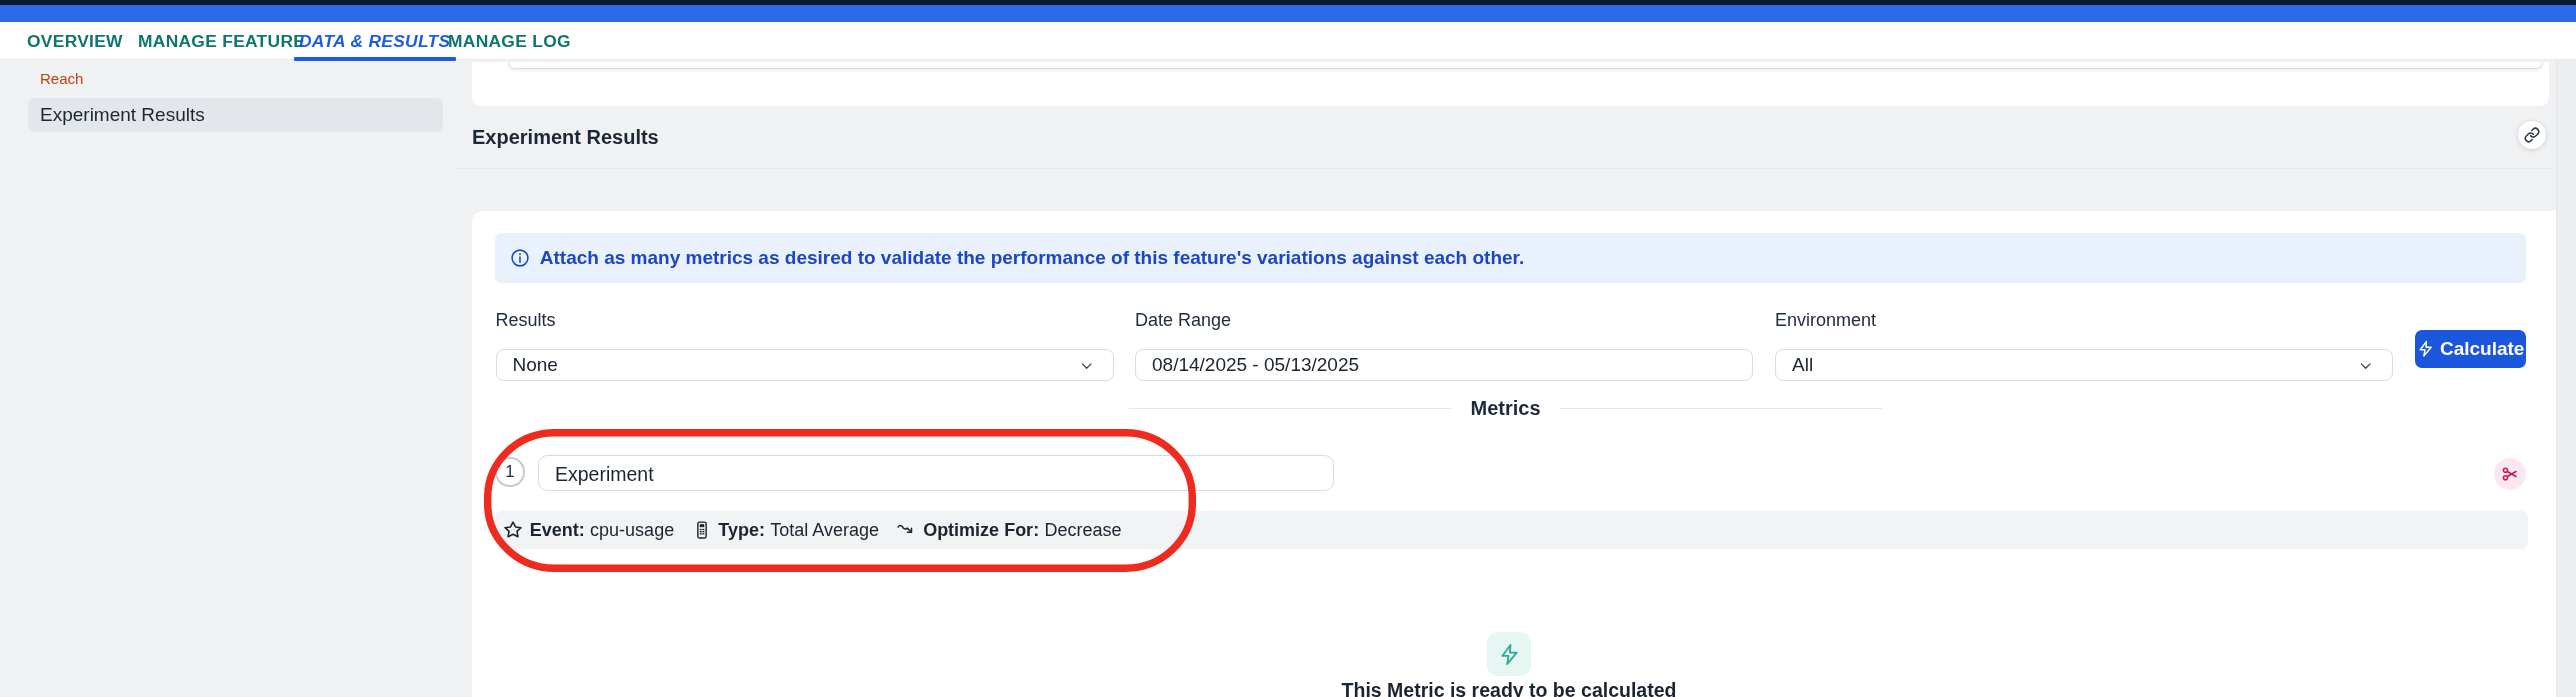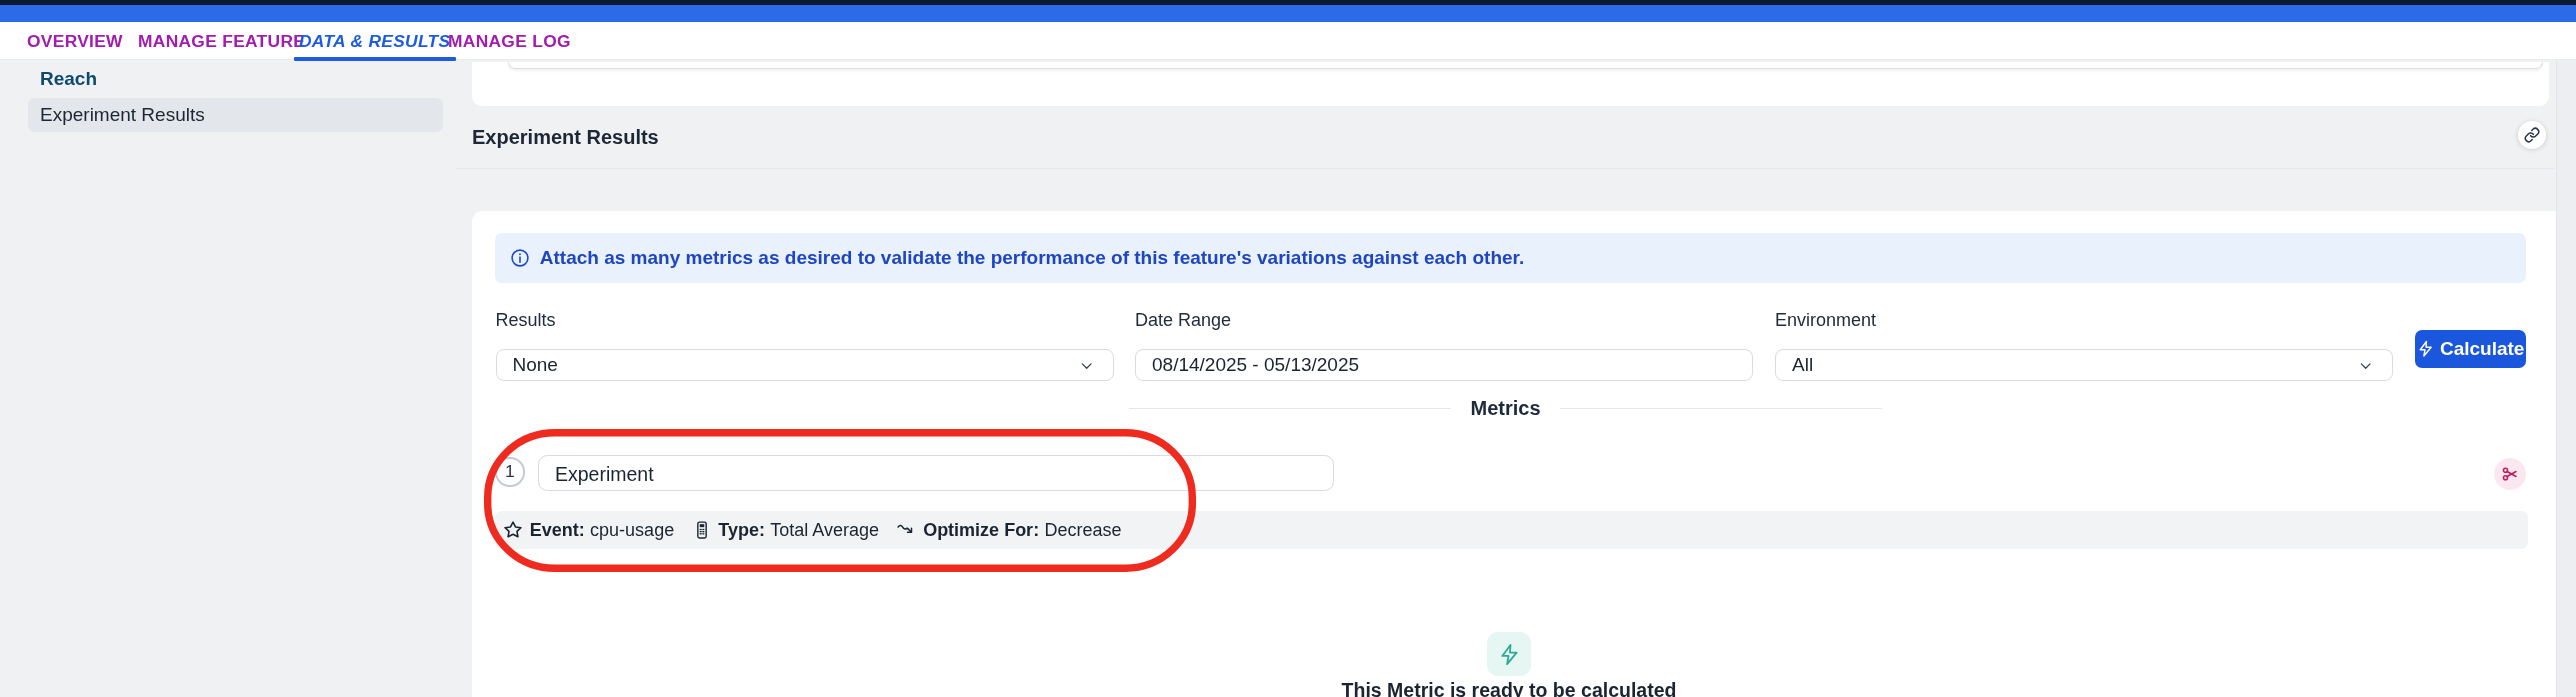--- a/index.html
+++ b/index.html
@@ -4,26 +4,26 @@
 <style>
   * { margin:0; padding:0; box-sizing:border-box; }
   html,body { width:2576px; height:698px; }
   body { font-family:"Liberation Sans", sans-serif; background:#f0f1f3; overflow:hidden; }
   #root { position:relative; width:2576px; height:698px; background:#f0f1f3; }
 
   
   .topbar-dark { position:absolute; left:0; top:0; width:2576px; height:4.7px; background:#0d1930; }
   .topbar-blue { position:absolute; left:0; top:4.7px; width:2576px; height:17.4px; background:#2c6be8; }
   .tabbar { position:absolute; left:0; top:22px; width:2576px; height:38px; background:#ffffff; border-bottom:0.7px solid #e9ebee; }
-  .tab { position:absolute; top:0; height:38px; line-height:38px; font-size:17.4px; font-weight:700; letter-spacing:0.3px; color:#a21caf; cursor:pointer; }
+  .tab { position:absolute; top:0; height:38px; line-height:38px; font-size:17.4px; font-weight:700; letter-spacing:0.3px; color:#0f766e; cursor:pointer; }
   .tab.active { color:#1d5bdf;font-style:italic; }
   .tab.active::after { content:""; position:absolute; left:-5.4px; right:-5.4px; bottom:-0.7px; height:4px; background:#1d5bdf; border-radius:1.3px; }
 
   
-  .side-reach { position:absolute; left:40px; top:67px; height:24px; line-height:24px; font-size:19px; color:#0c4a6e; cursor:pointer;font-weight:bold; }
+  .side-reach { position:absolute; left:40px; top:67px; height:24px; line-height:24px; font-size:15px; color:#c2410c; cursor:pointer; }
   .side-pill { position:absolute; left:28px; top:98px; width:415px; height:34px; background:#e3e6ea; border-radius:6.7px; cursor:pointer; }
   .side-pill span { display:block; margin-left:12px; line-height:34px; font-size:19px; color:#1c2634; }
 
   
   .top-strip { position:absolute; left:472px; top:62px; width:2077px; height:44px; background:#ffffff; border-radius:0 0 9.4px 9.4px; }
   .top-strip-inner { position:absolute; left:36px; top:0; width:2035px; height:7.4px; border:1.3px solid #dbdee4; border-top:none; border-radius:0 0 8px 8px; box-shadow:0 2px 3.4px rgba(16,24,40,.06); background:#fff; }
 
   
   .heading { position:absolute; left:472px; top:126px; font-size:20px; font-weight:600; color:#1d2736; }
   .link-btn { position:absolute; left:2518px; top:121px; width:28px; height:28px; border-radius:50%; background:#ffffff; box-shadow:0 0.7px 5.4px rgba(0,0,0,.16); display:flex; align-items:center; justify-content:center; cursor:pointer; }

